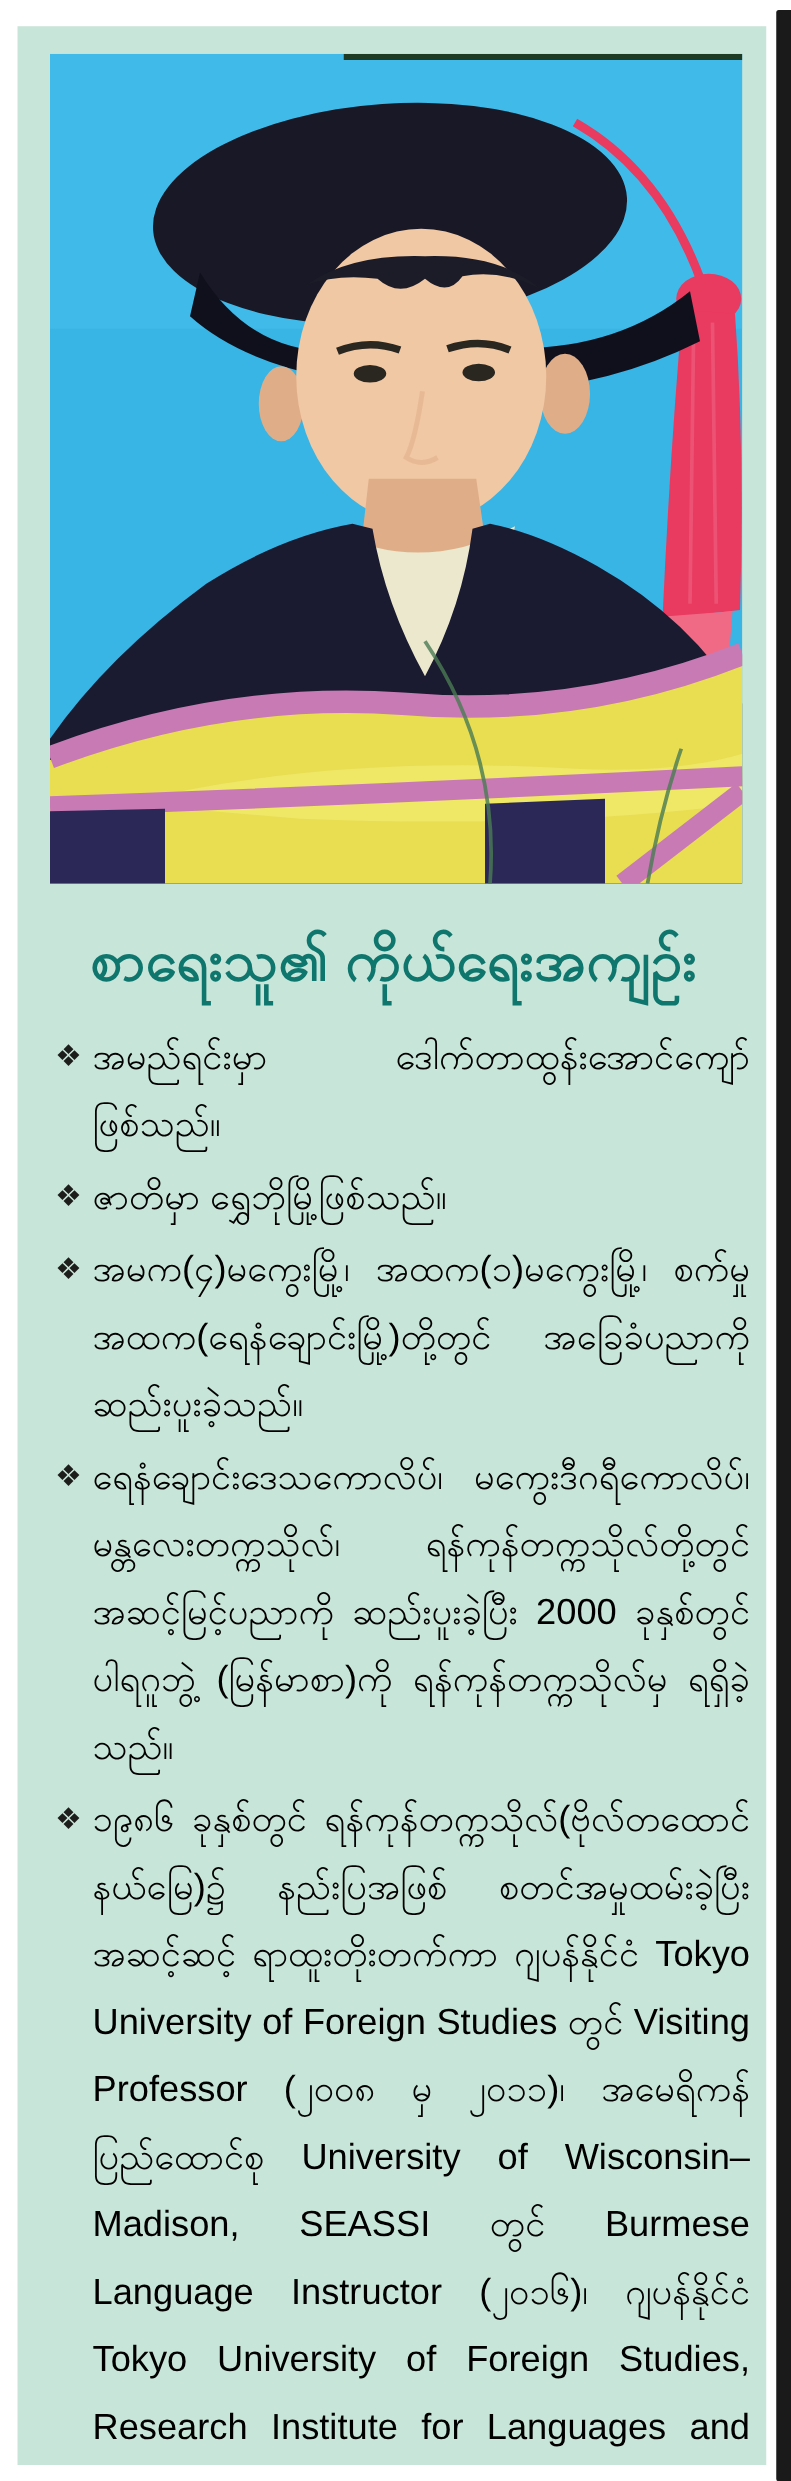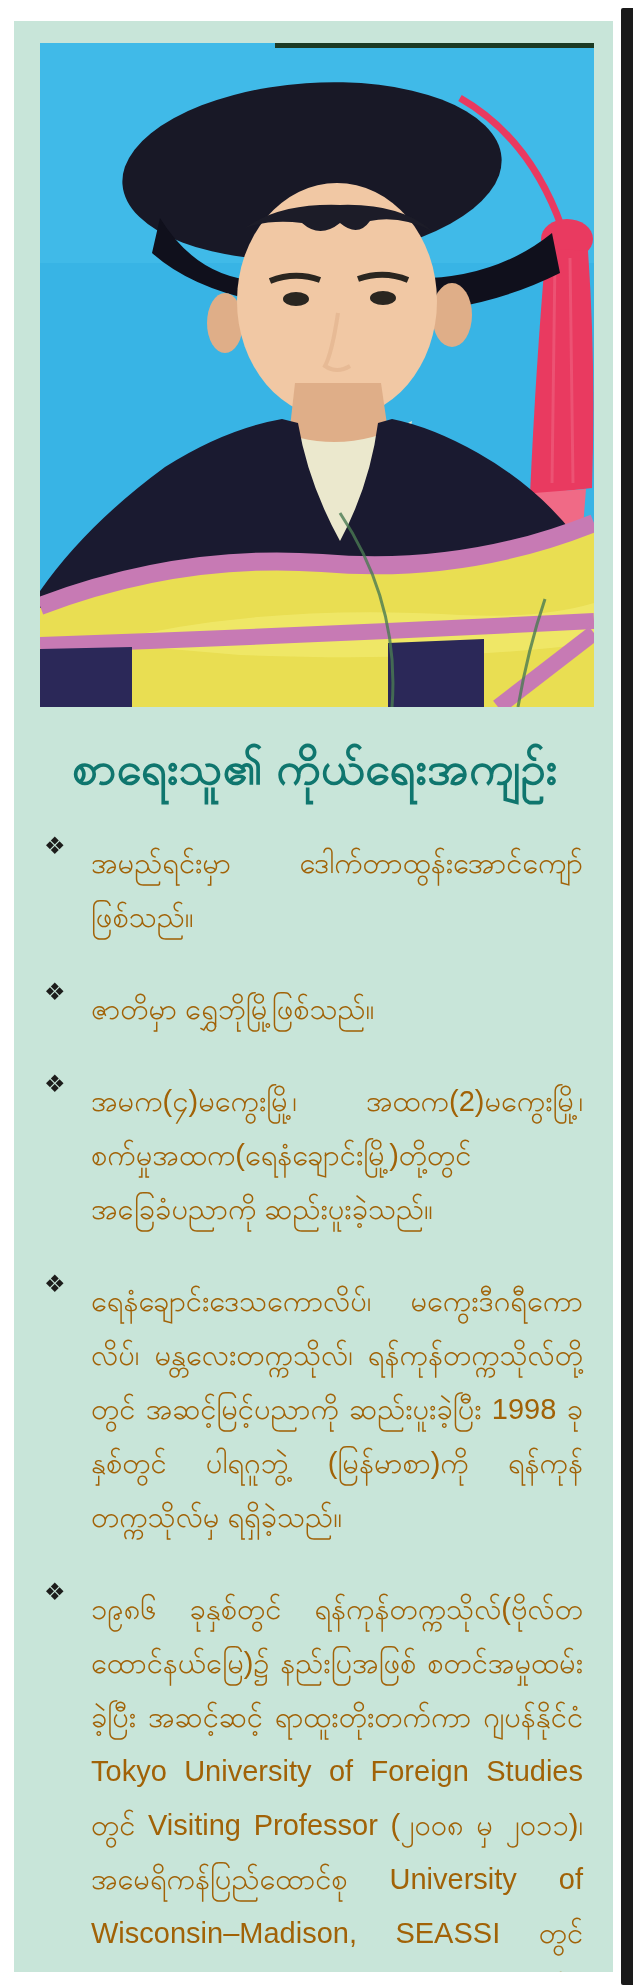--- a/index.html
+++ b/index.html
@@ -27,21 +27,21 @@
   }
   .bullets{width:570px;}
   .bullet-row{
     display:flex;align-items:flex-start;margin:0 0 4px 0;
   }
   .bullet-marker{
     flex:0 0 44px;padding-left:14px;box-sizing:border-box;
     font-size:24px;line-height:54px;color:#1d1d1b;
   }
   .bullet-text{
-    flex:1;margin:17px;font-size:29px;line-height:54px;color:#a16207;
+    flex:1;margin:0;font-size:29px;line-height:54px;color:#000000;
     text-align:justify;text-justify:inter-word;
   }
 </style>
 </head>
 <body style="background: rgb(255, 255, 255);">
 
 <div class="edge-bar" style="background: rgb(26, 26, 26);"></div>
 
 <div class="panel" style="background: rgb(200, 229, 217);">
 
@@ -108,25 +108,25 @@
       <div class="bullet-row">
         <span class="bullet-marker">❖</span>
         <p class="bullet-text">အမည်ရင်းမှာ ဒေါက်တာထွန်းအောင်ကျော် ဖြစ်သည်။</p>
       </div>
       <div class="bullet-row">
         <span class="bullet-marker">❖</span>
         <p class="bullet-text">ဇာတိမှာ ရွှေဘိုမြို့ဖြစ်သည်။</p>
       </div>
       <div class="bullet-row">
         <span class="bullet-marker">❖</span>
-        <p class="bullet-text">အမက(၄)မကွေးမြို့၊ အထက(2)မကွေးမြို့၊ စက်မှုအထက(ရေနံချောင်းမြို့)တို့တွင် အခြေခံပညာကို ဆည်းပူးခဲ့သည်။</p>
+        <p class="bullet-text">အမက(၄)မကွေးမြို့၊ အထက(၁)မကွေးမြို့၊ စက်မှုအထက(ရေနံချောင်းမြို့)တို့တွင် အခြေခံပညာကို ဆည်းပူးခဲ့သည်။</p>
       </div>
       <div class="bullet-row">
         <span class="bullet-marker">❖</span>
-        <p class="bullet-text">ရေနံချောင်းဒေသကောလိပ်၊ မကွေးဒီဂရီကောလိပ်၊ မန္တလေးတက္ကသိုလ်၊ ရန်ကုန်တက္ကသိုလ်တို့တွင် အဆင့်မြင့်ပညာကို ဆည်းပူးခဲ့ပြီး 1998 ခုနှစ်တွင် ပါရဂူဘွဲ့ (မြန်မာစာ)ကို ရန်ကုန်တက္ကသိုလ်မှ ရရှိခဲ့သည်။</p>
+        <p class="bullet-text">ရေနံချောင်းဒေသကောလိပ်၊ မကွေးဒီဂရီကောလိပ်၊ မန္တလေးတက္ကသိုလ်၊ ရန်ကုန်တက္ကသိုလ်တို့တွင် အဆင့်မြင့်ပညာကို ဆည်းပူးခဲ့ပြီး 2000 ခုနှစ်တွင် ပါရဂူဘွဲ့ (မြန်မာစာ)ကို ရန်ကုန်တက္ကသိုလ်မှ ရရှိခဲ့သည်။</p>
       </div>
       <div class="bullet-row">
         <span class="bullet-marker">❖</span>
         <p class="bullet-text">၁၉၈၆ ခုနှစ်တွင် ရန်ကုန်တက္ကသိုလ်(ဗိုလ်တထောင်နယ်မြေ)၌ နည်းပြအဖြစ် စတင်အမှုထမ်းခဲ့ပြီး အဆင့်ဆင့် ရာထူးတိုးတက်ကာ ဂျပန်နိုင်ငံ Tokyo University of Foreign Studies တွင် Visiting Professor (၂၀၀၈ မှ ၂၀၁၁)၊ အမေရိကန်ပြည်ထောင်စု University of Wisconsin–Madison, SEASSI တွင် Burmese Language Instructor (၂၀၁၆)၊ ဂျပန်နိုင်ငံ Tokyo University of Foreign Studies, Research Institute for Languages and Cultures of Asia and Africa တွင် Special Visiting Scholar (၂၀၁၆ မှ ၂၀၁၇) အဖြစ် တာဝန်ထမ်းဆောင်ခဲ့ပြီး လက်ရှိရန်ကုန်အဝေးသင်တက္ကသိုလ် မြန်မာစာဌာနတွင် ပါမောက္ခ/ ဌာနမှူး တာဝန်ကို ထမ်းဆောင်လျက်ရှိသည်။</p>
       </div>
     </div>
 
 </div>
 
 </body></html>

